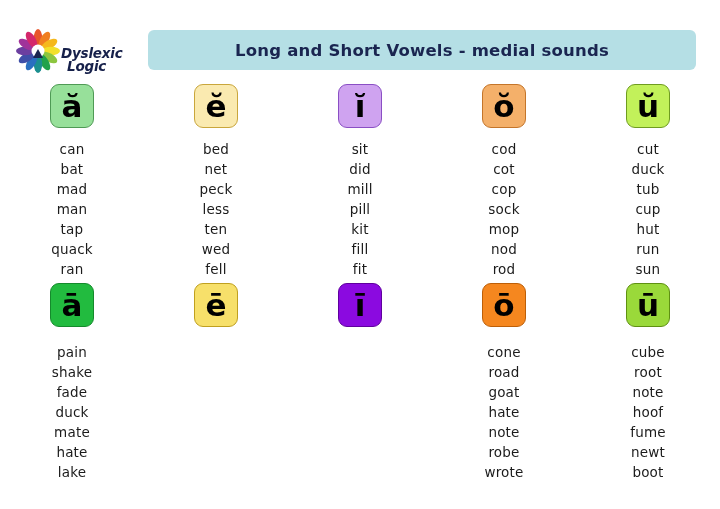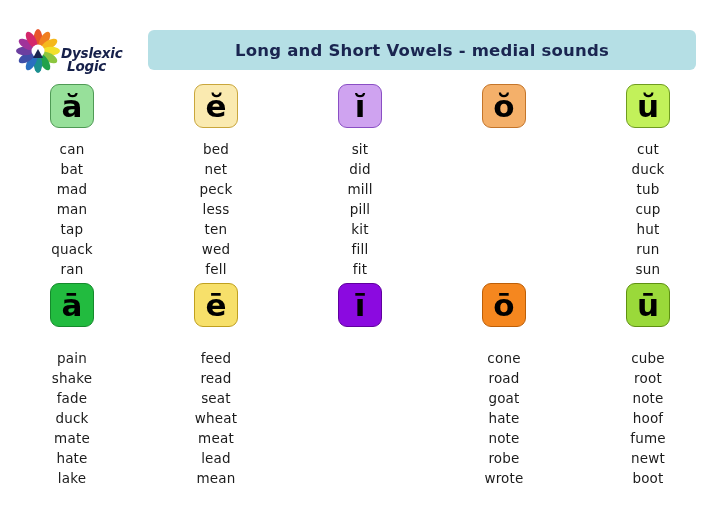--- a/index.html
+++ b/index.html
@@ -106,21 +106,21 @@
     line-height: 1;
     font-family: "DejaVu Sans", sans-serif;
   }
 
   .words {
     margin-top: 11px;
     display: flex;
     flex-direction: column;
     align-items: center;
   }
-  .section.long .words { margin-top: 21px; }
+  .section.long .words { margin-top: 15px; }
 
   .word {
     font-size: 13.5px;
     color: #1b1b1b;
     line-height: 20px;
     letter-spacing: 0.2px;
     white-space: nowrap;
   }
 </style>
 </head>
@@ -227,20 +227,29 @@
           <div class="word">pill</div>
           <div class="word">kit</div>
           <div class="word">fill</div>
           <div class="word">fit</div>
         </div>
       </div>
       <div class="col">
         <div class="tile" style="background: rgb(244, 176, 106); border-color: rgb(196, 117, 42);">
           <span class="tile-letter">ŏ</span>
         </div>
+        <div class="words">
+          <div class="word">cod</div>
+          <div class="word">cot</div>
+          <div class="word">cop</div>
+          <div class="word">sock</div>
+          <div class="word">mop</div>
+          <div class="word">nod</div>
+          <div class="word">rod</div>
+        </div>
       </div>
       <div class="col">
         <div class="tile" style="background: rgb(194, 241, 90); border-color: rgb(111, 156, 32);">
           <span class="tile-letter">ŭ</span>
         </div>
         <div class="words">
           <div class="word">cut</div>
           <div class="word">duck</div>
           <div class="word">tub</div>
           <div class="word">cup</div>
@@ -262,29 +271,20 @@
           <div class="word">duck</div>
           <div class="word">mate</div>
           <div class="word">hate</div>
           <div class="word">lake</div>
         </div>
       </div>
       <div class="col">
         <div class="tile" style="background: rgb(247, 224, 106); border-color: rgb(192, 160, 31);">
           <span class="tile-letter">ē</span>
         </div>
-        <div class="words">
-          <div class="word">feed</div>
-          <div class="word">read</div>
-          <div class="word">seat</div>
-          <div class="word">wheat</div>
-          <div class="word">meat</div>
-          <div class="word">lead</div>
-          <div class="word">mean</div>
-        </div>
       </div>
       <div class="col">
         <div class="tile" style="background: rgb(139, 10, 224); border-color: rgb(95, 0, 158);">
           <span class="tile-letter">ī</span>
         </div>
       </div>
       <div class="col">
         <div class="tile" style="background: rgb(245, 135, 31); border-color: rgb(189, 95, 8);">
           <span class="tile-letter">ō</span>
         </div>

